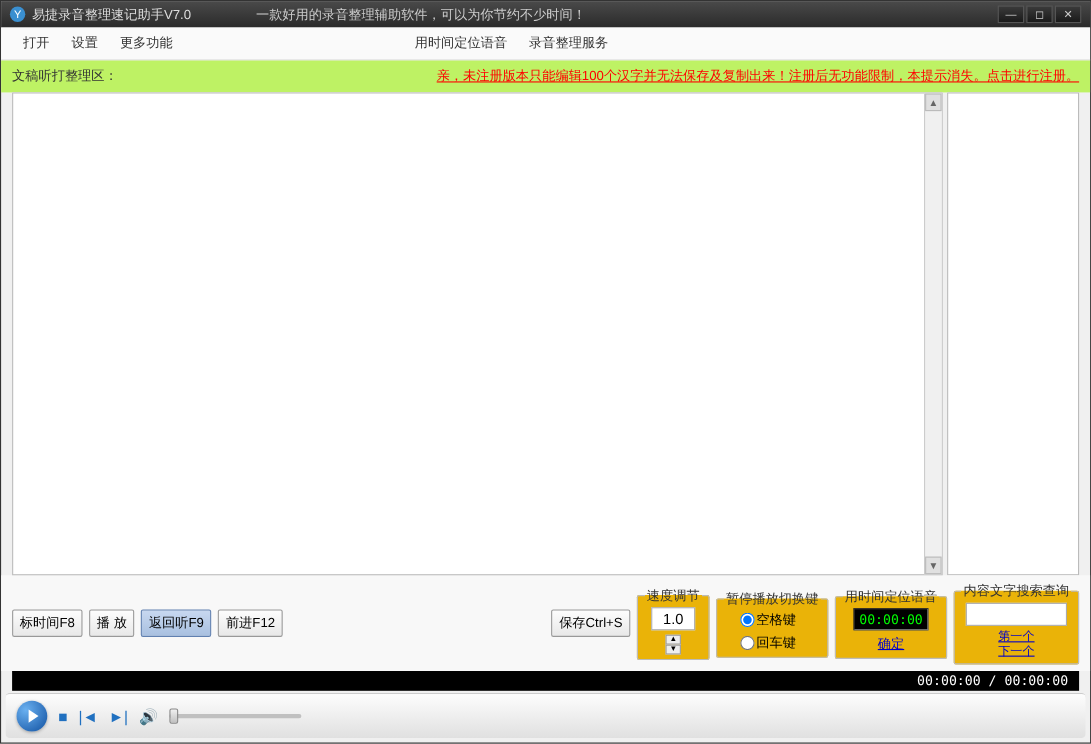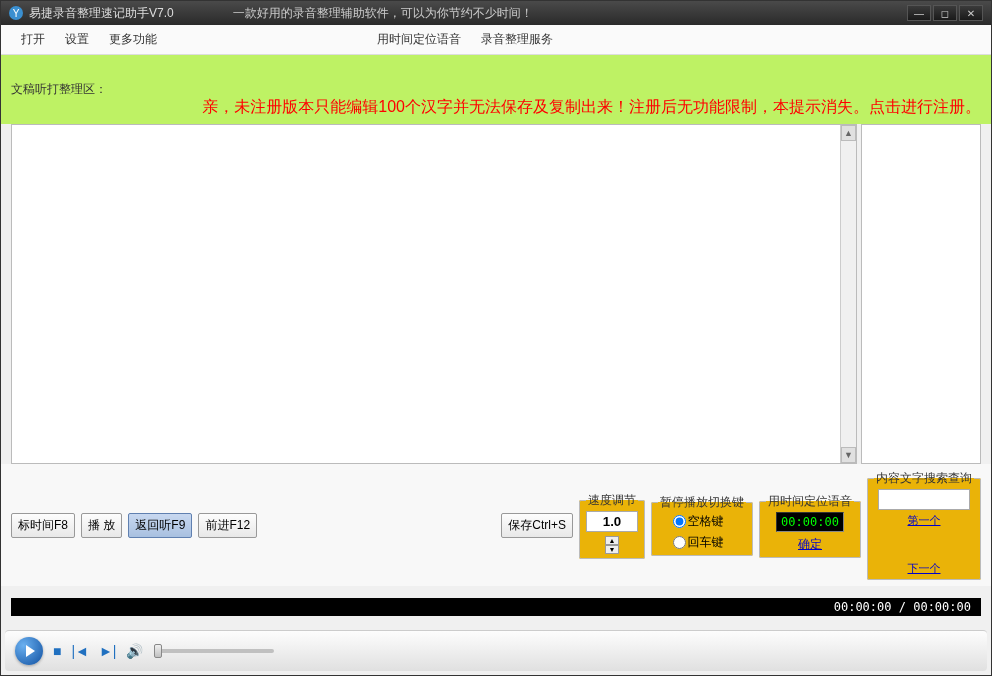--- a/index.html
+++ b/index.html
@@ -11,47 +11,47 @@
 .subtitle-text { flex: 1; color: #ccc; margin-left: 47px; }
 .win-controls { display: flex; gap: 2px; }
 .win-btn { width: 24px; height: 16px; background: linear-gradient(to bottom, #3a3a3a, #1a1a1a); border: 1px solid #555; color: #ccc; display: flex; align-items: center; justify-content: center; cursor: pointer; font-size: 10px; }
 
 .menubar { background: #fafafa; border-bottom: 1px solid #ddd; padding: 4px 10px; display: flex; align-items: center; color: #333; }
 .menu-item { padding: 2px 10px; cursor: pointer; }
 .menu-group2 { display: flex; margin-left: 200px; }
 
 .label-row { padding: 6px 10px; display: flex; align-items: center; background: #bef264; }
 .section-label { color: #333; }
-.reg-warning { color: #ff0000; margin-left: auto; cursor: pointer; font-size: 16px; margin-top: 36px; }
+.reg-warning { color: #ff0000; text-decoration: underline; margin-left: auto; cursor: pointer; font-size: 12px; }
 
 .editor-wrap { flex: 1; display: flex; padding: 0 10px; gap: 4px; }
 .editor { flex: 1; background: #fff; border: 1px solid #bbb; position: relative; }
 .editor-scrollbar { width: 16px; background: #f0f0f0; border-left: 1px solid #ccc; position: absolute; right: 0; top: 0; bottom: 0; }
 .sb-btn { height: 16px; background: #e0e0e0; border: 1px solid #bbb; display: flex; align-items: center; justify-content: center; font-size: 9px; color: #666; cursor: pointer; }
 .sb-btn.bottom { position: absolute; bottom: 0; width: 100%; }
 .side-panel { width: 120px; background: #fff; border: 1px solid #bbb; }
 
 .controls-row { padding: 6px 10px; display: flex; align-items: center; gap: 6px; background: #f8f8f8; }
 .btn { background: linear-gradient(to bottom, #fdfdfd, #e8e8e8); border: 1px solid #999; padding: 3px 6px; cursor: pointer; font-size: 12px; border-radius: 2px; white-space: nowrap; }
 .btn.active { background: linear-gradient(to bottom, #c8d8f0, #a8c0e0); border-color: #6080b0; }
 .controls-spacer { flex: 1; }
 
 fieldset.group { border: 1px solid #bbb; padding: 2px 6px 4px 6px; border-radius: 2px; font-size: 12px; display: flex; align-items: center; gap: 4px; background: #eab308; flex-direction: column; }
 fieldset.group legend { padding: 0 2px; color: #333; font-size: 12px; }
-.speed-input { width: 52px; border: 1px solid #aaa; text-align: center; padding: 2px; font-weight: bold; }
+.speed-input { width: 40px; border: 1px solid #aaa; text-align: center; padding: 2px; }
 .speed-spin { display: flex; flex-direction: column; }
 .spin-btn { width: 14px; height: 9px; border: 1px solid #999; background: #eee; font-size: 7px; line-height: 7px; text-align: center; cursor: pointer; }
 input[type=radio] { margin-right: 2px; vertical-align: middle; }
 .radio-lbl { margin-right: 8px; cursor: pointer; }
 .time-display { background: #000; color: #0f0; font-family: monospace; padding: 2px 4px; border: 1px inset #888; font-size: 12px; }
 .link-btn { color: #0000cc; text-decoration: underline; cursor: pointer; }
 .search-input { width: 92px; border: 1px solid #aaa; padding: 2px; }
-.nav-links { display: flex; flex-direction: column; font-size: 11px; line-height: 13px; gap: 35px; }
+.nav-links { display: flex; flex-direction: column; font-size: 11px; line-height: 13px; }
 
-.progress-bar { height: 18px; background: #000; margin: 12px 10px; position: relative; display: flex; align-items: center; justify-content: flex-end; padding-right: 10px; }
+.progress-bar { height: 18px; background: #000; margin: 0 10px; position: relative; display: flex; align-items: center; justify-content: flex-end; padding-right: 10px; }
 .progress-time { color: #fff; font-family: monospace; font-size: 12px; }
 
 .player-bar { background: linear-gradient(to bottom, #fdfdfd, #e0e0e0); padding: 6px 10px; display: flex; align-items: center; gap: 10px; border-top: 1px solid #ccc; margin: 2px 4px 4px 4px; border-radius: 4px; }
 .play-btn { width: 28px; height: 28px; border-radius: 50%; background: radial-gradient(circle at 30% 30%, #6ab0f0, #1050a0); display: flex; align-items: center; justify-content: center; cursor: pointer; box-shadow: 0 1px 3px rgba(0,0,0,0.3); }
 .play-triangle { width: 0; height: 0; border-left: 9px solid #fff; border-top: 6px solid transparent; border-bottom: 6px solid transparent; margin-left: 3px; }
 .pctrl { color: #2070c0; cursor: pointer; font-size: 14px; display: flex; align-items: center; }
 .vol-icon { color: #2070c0; cursor: pointer; }
 .slider { flex: 0 0 120px; height: 4px; background: #c0c0c0; border-radius: 2px; position: relative; cursor: pointer; }
 .slider-thumb { position: absolute; left: 0; top: -5px; width: 8px; height: 14px; background: linear-gradient(to bottom, #f0f0f0, #c0c0c0); border: 1px solid #888; border-radius: 2px; }
 </style>

